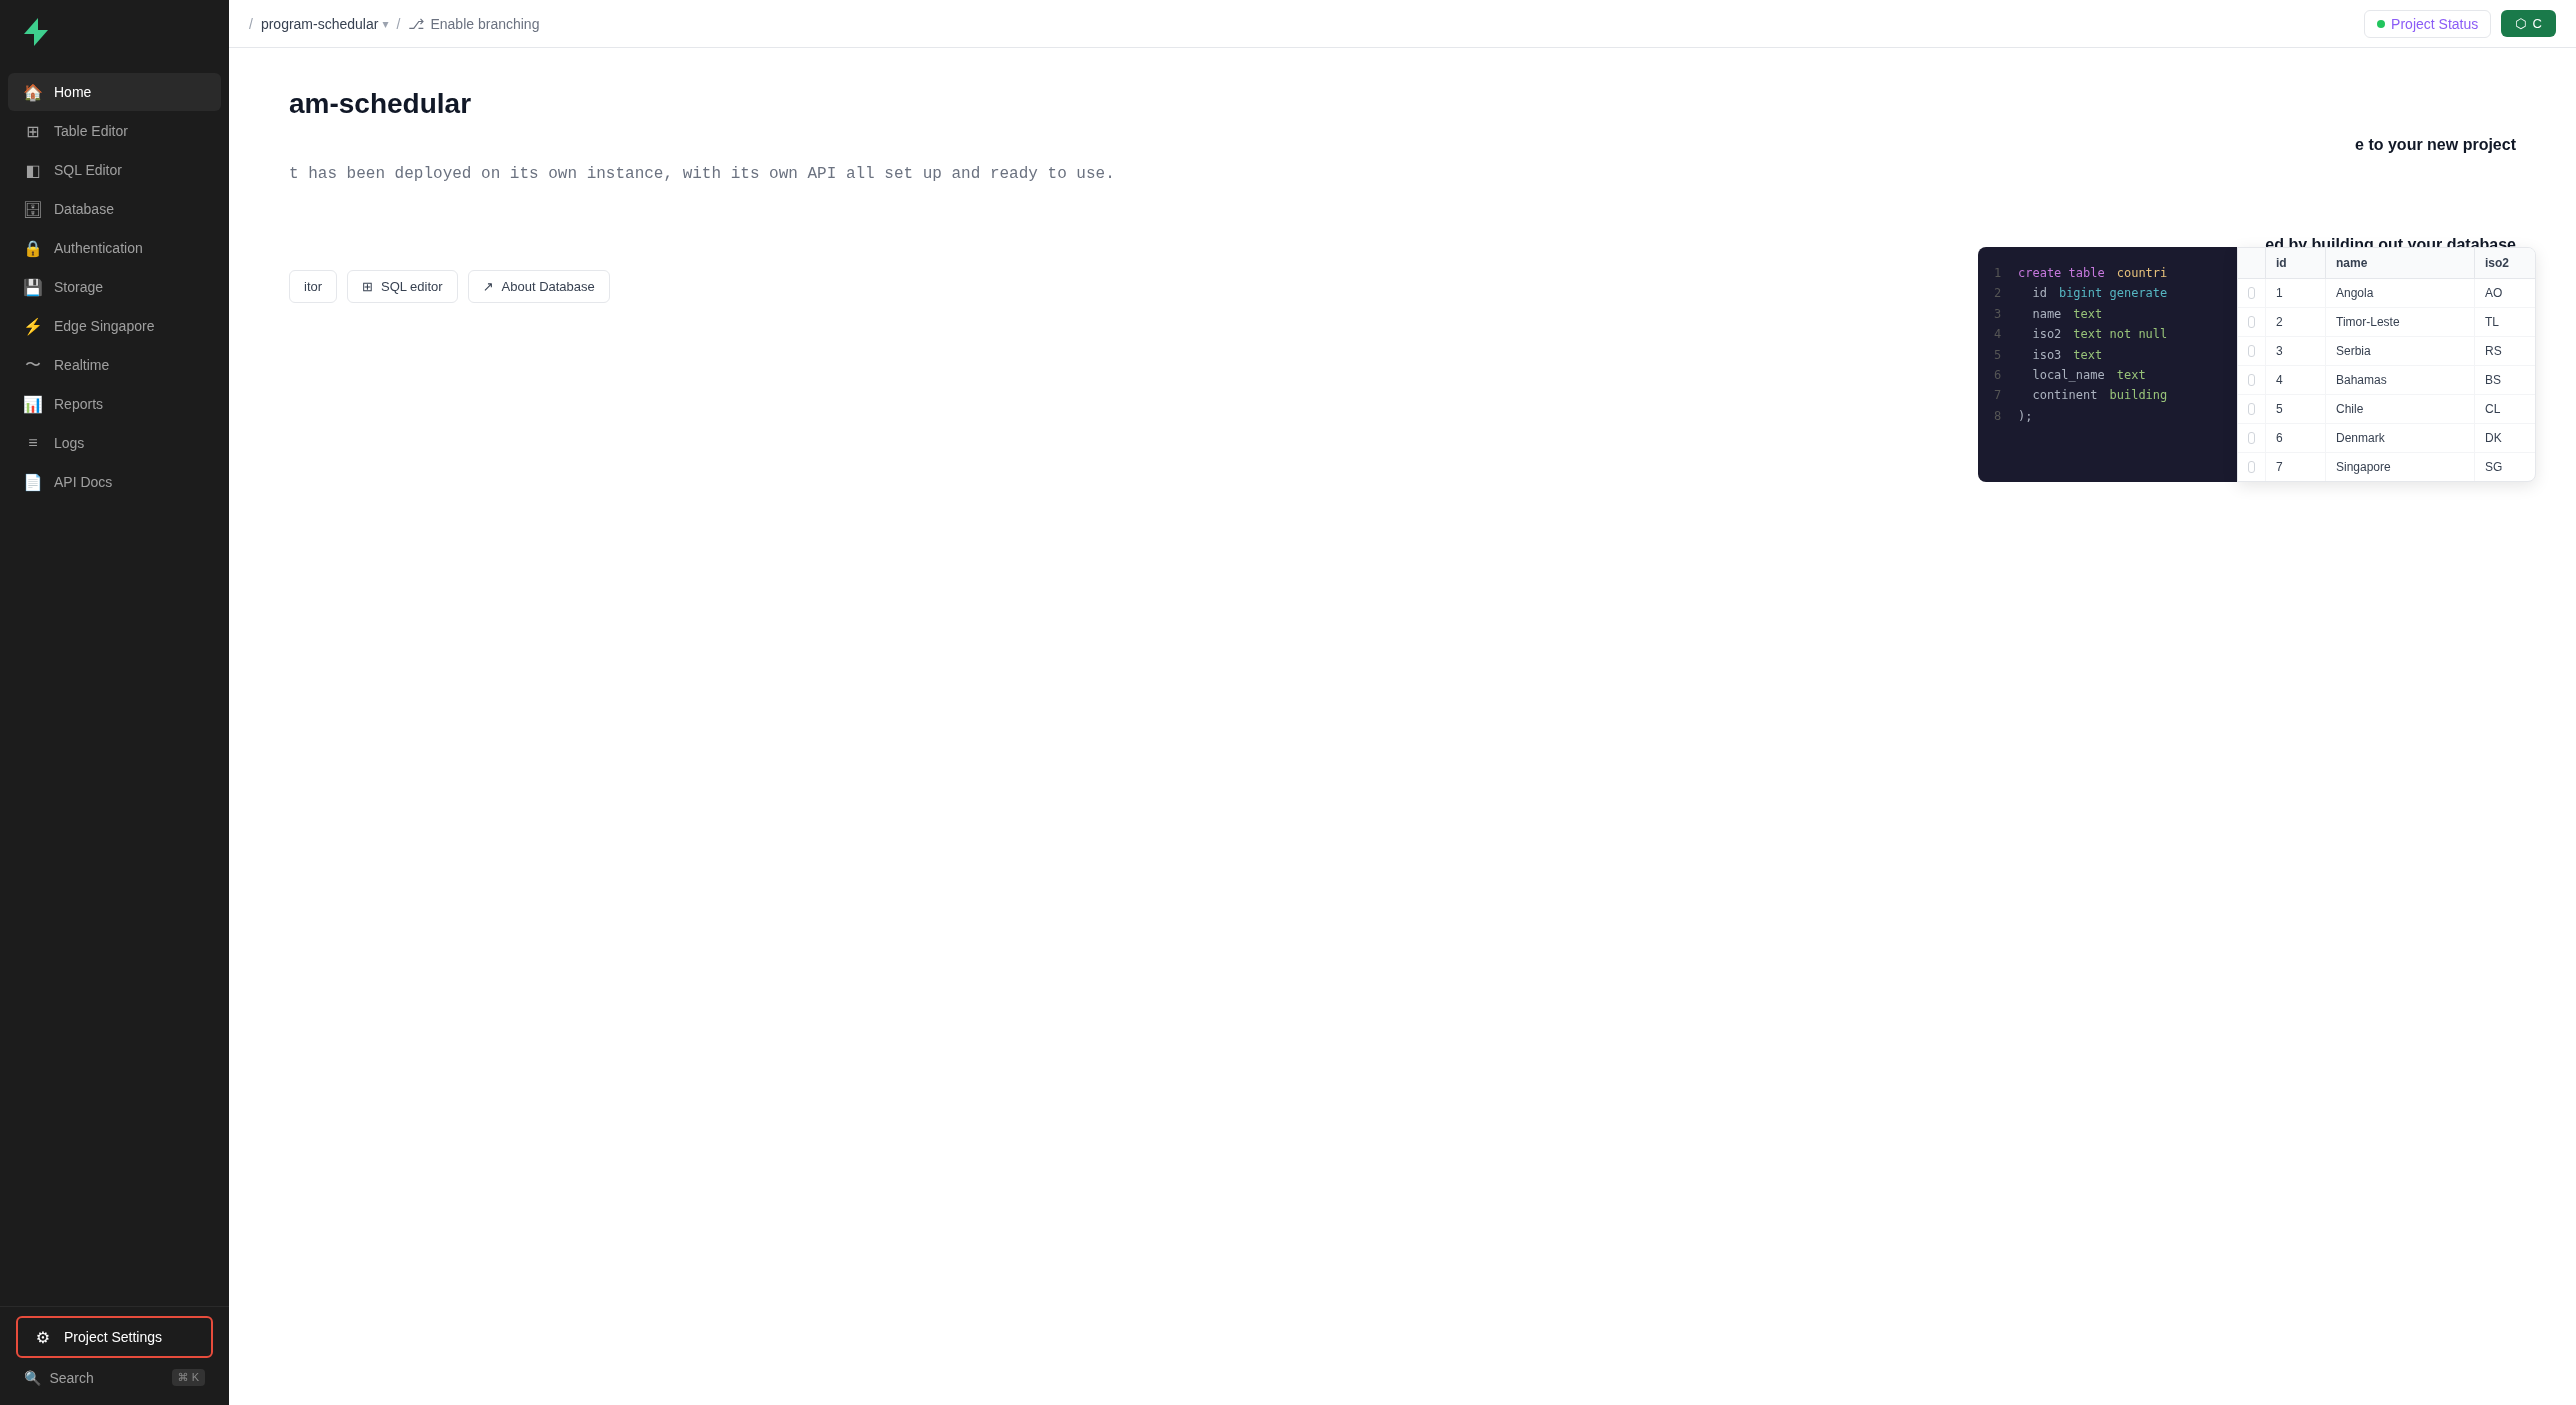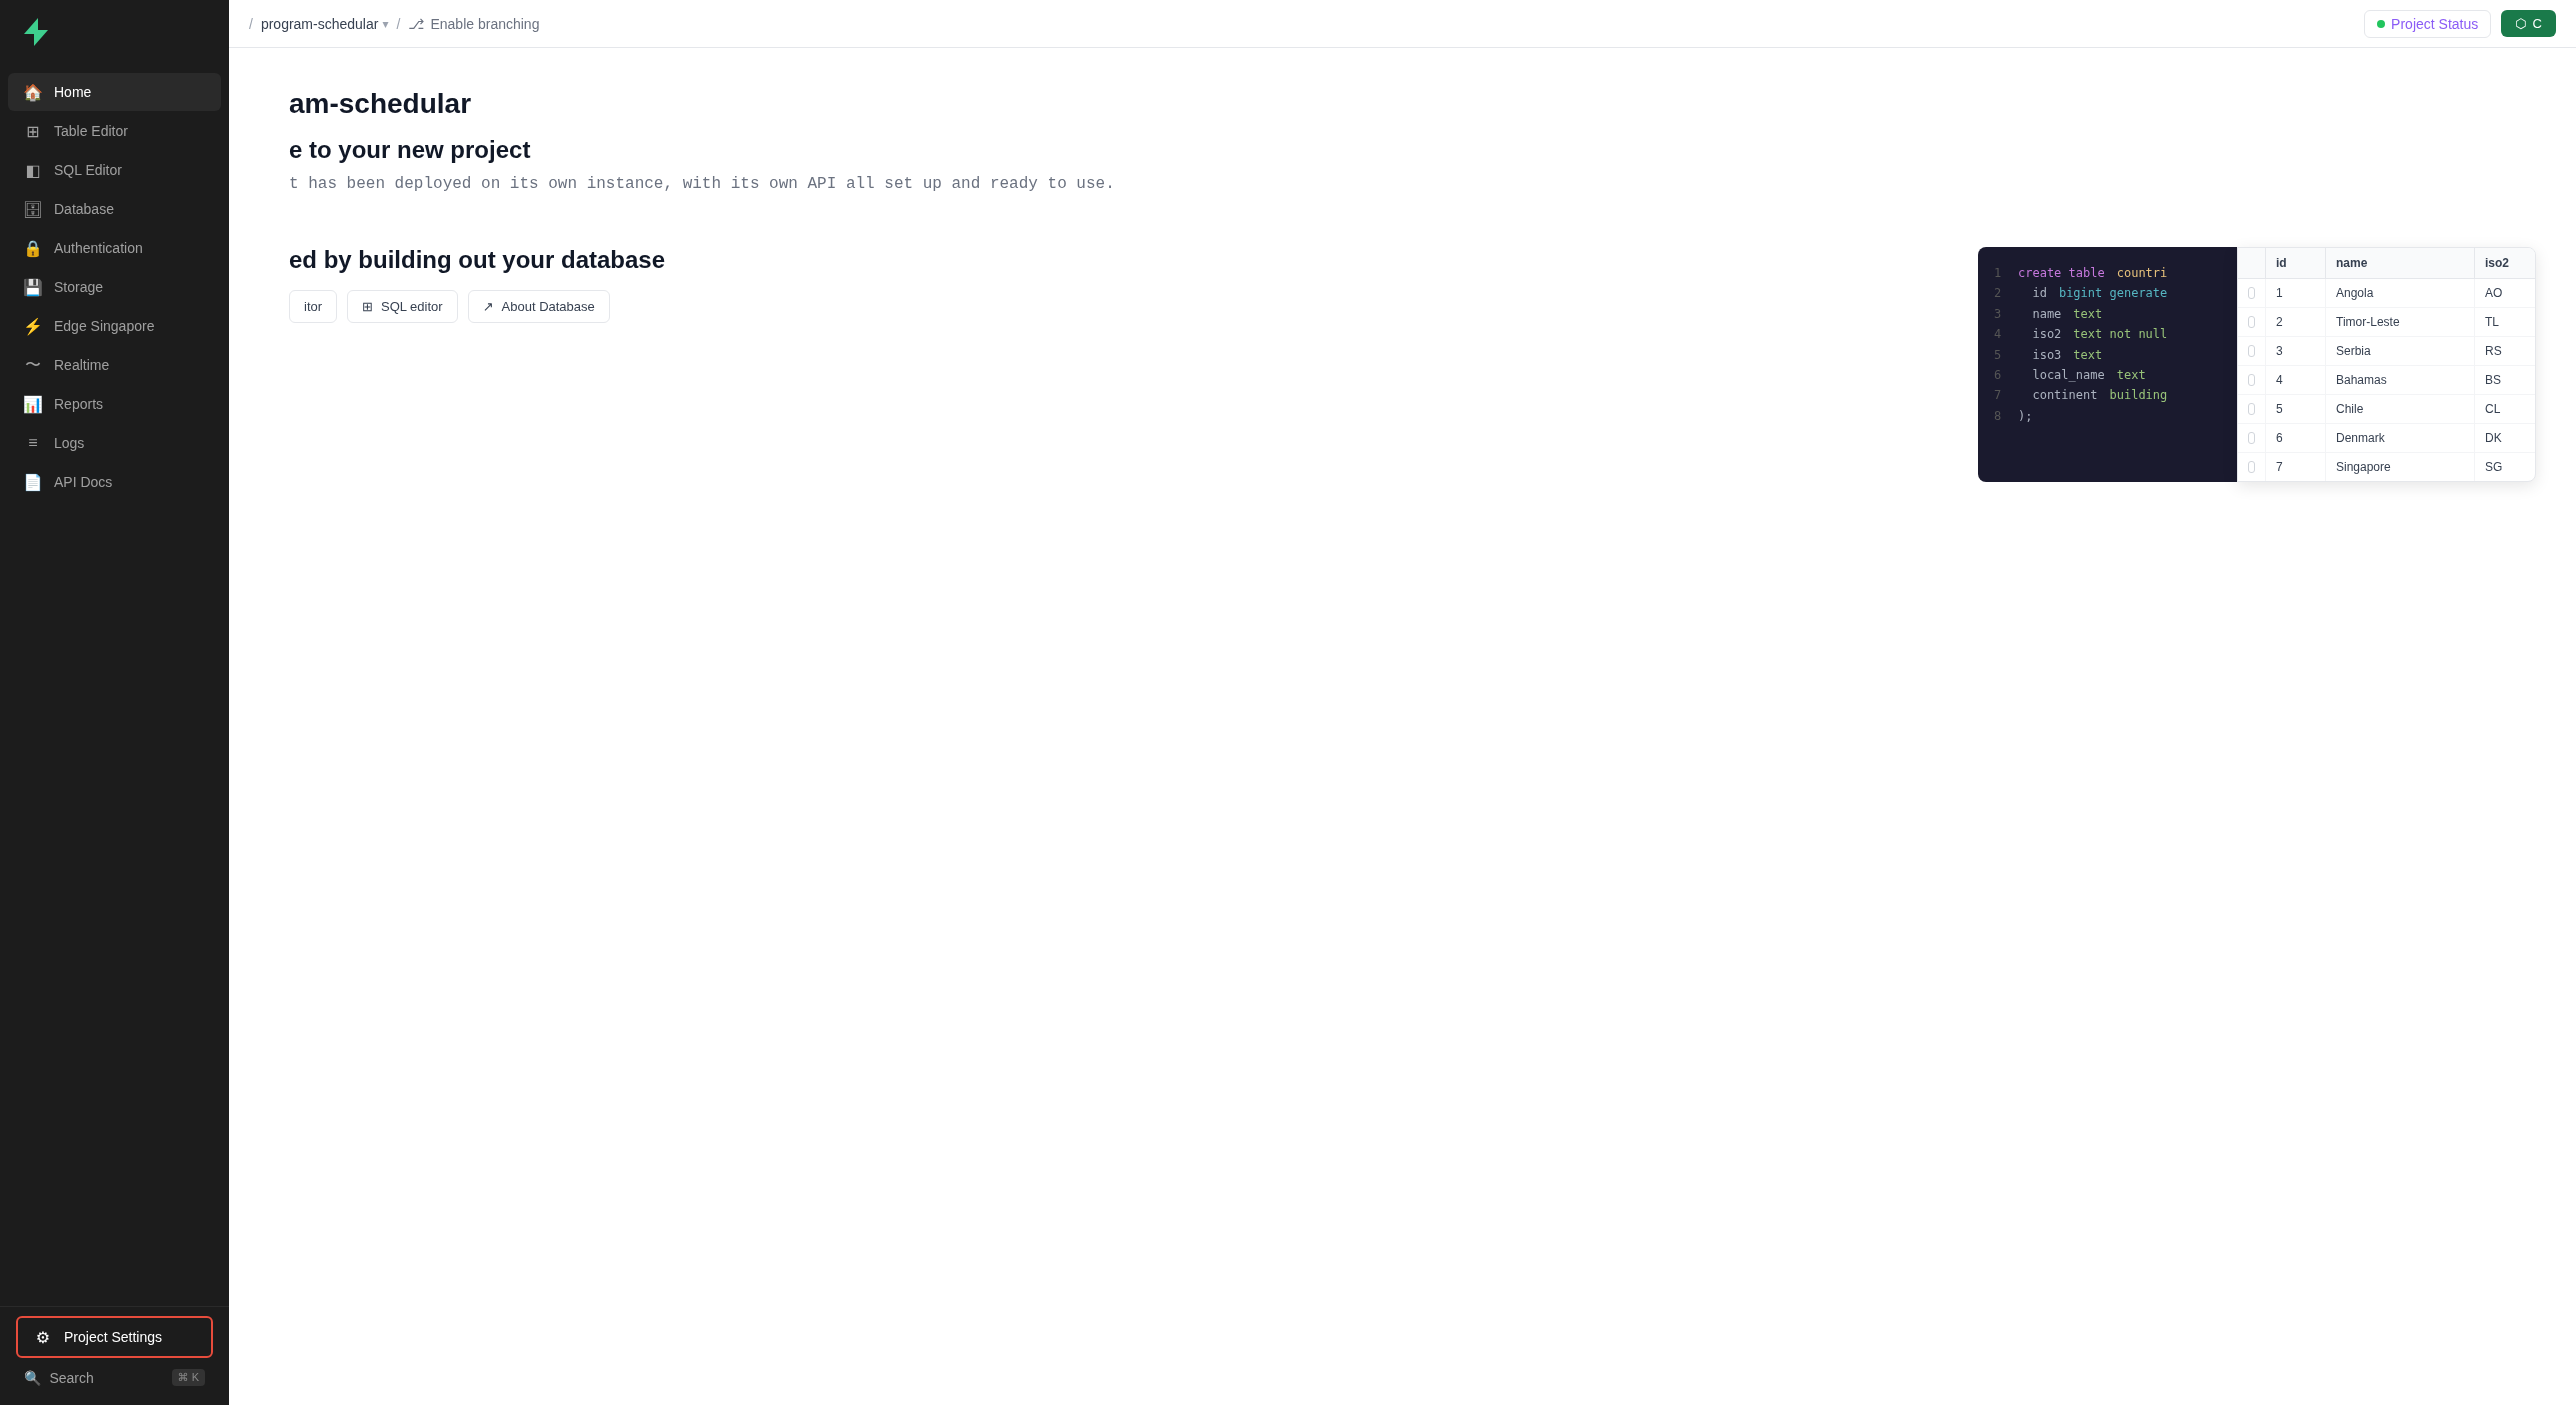--- a/index.html
+++ b/index.html
@@ -171,24 +171,25 @@
       font-weight: 600;
       color: #111827;
       margin-bottom: 16px;
     }
 
     
     .section {
       margin-bottom: 48px;
     }
     .section-title {
-      font-size: 24px;
+      font-size: 16px;
       font-weight: 600;
       color: #111827;
       margin-bottom: 8px;
+      text-align: right;
     }
     .section-desc {
       font-size: 16px;
       color: #6b7280;
       margin-bottom: 20px;
       line-height: 1.6;
       font-family: Liberation Mono, monospace;
     }
     .section-actions {
       display: flex;

